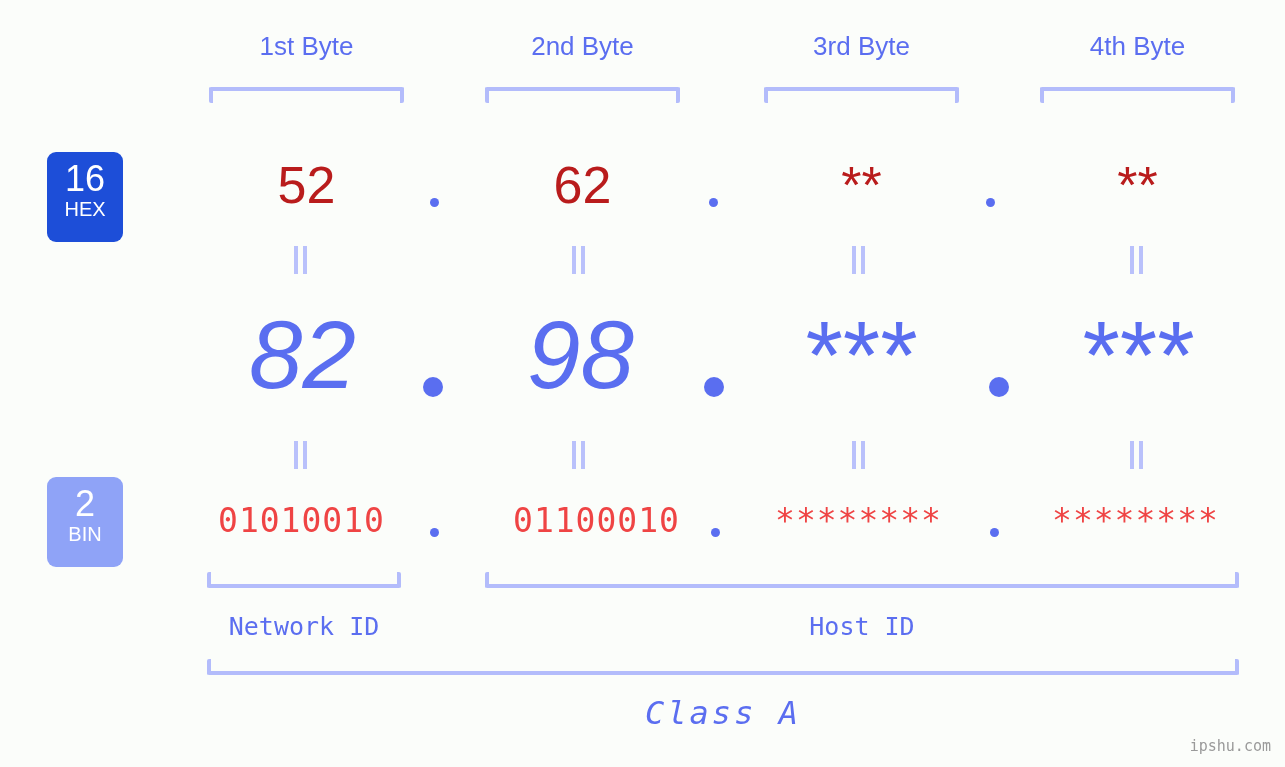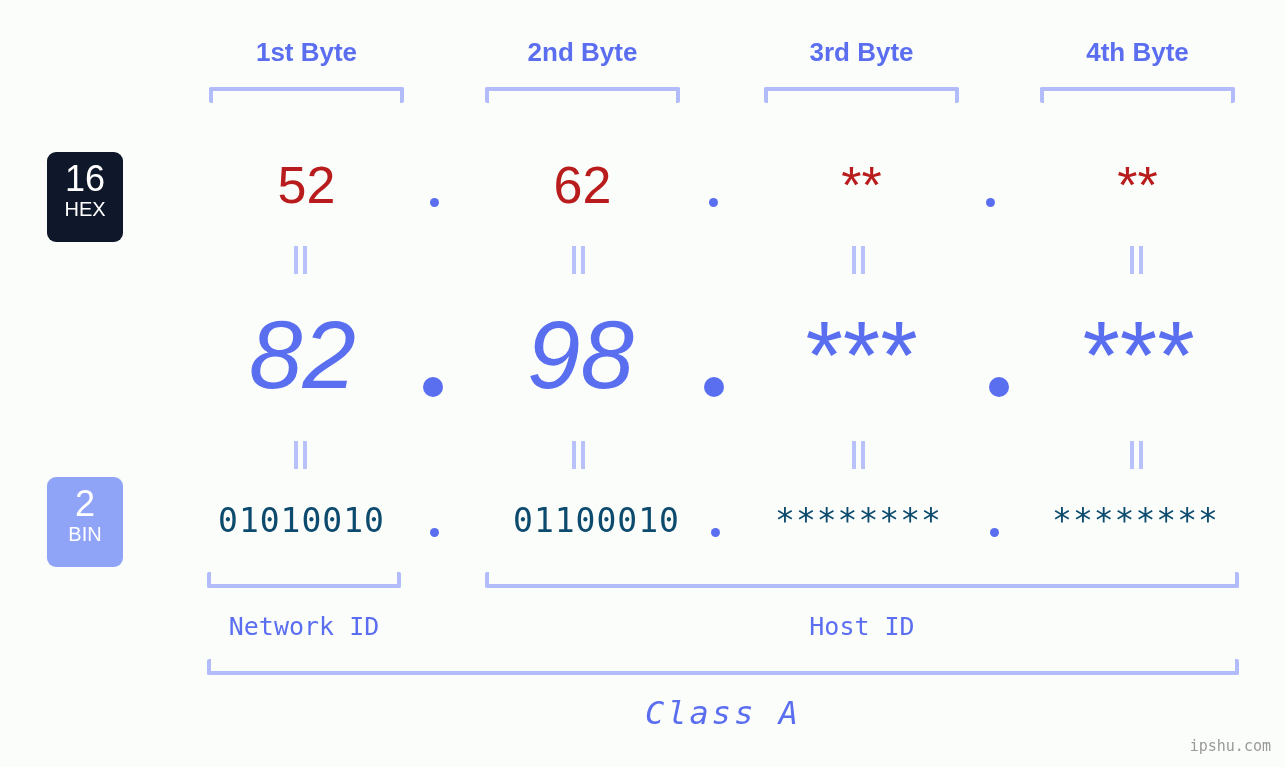--- a/index.html
+++ b/index.html
@@ -18,29 +18,28 @@
   #stage {
     position: absolute;
     left: 0; top: 0;
     width: 1285px;
     height: 767px;
   }
 
   
   .byte-label {
     position: absolute;
-    top: 32px;
+    top: 26px;
     height: 40px;
     line-height: 40px;
     text-align: center;
     font-size: 26px;
     color: #5b6ef0;
     font-family: "Liberation Sans", sans-serif;
     white-space: nowrap;
-    font-weight: bold;
   }
 
   
   .bracket-top {
     position: absolute;
     border: 4px solid #b3bcfb;
     border-bottom: none;
     border-radius: 2px;
     height: 16px;
     box-sizing: border-box;
@@ -70,21 +69,21 @@
     font-size: 36px;
     line-height: 38px;
     font-weight: 400;
   }
   .badge .nm {
     display: block;
     font-size: 20px;
     line-height: 22px;
     font-weight: 400;
   }
-  .badge-hex { left: 47px; top: 152px; height: 90px; background: #0f172a; }
+  .badge-hex { left: 47px; top: 152px; height: 90px; background: #1d4ed8; }
   .badge-dec { left: 47px; top: 313px; height: 90px; background: #8290f0; }
   .badge-bin { left: 47px; top: 477px; height: 90px; background: #8fa3f7; }
 
   
   .cell {
     position: absolute;
     text-align: center;
     white-space: nowrap;
   }
 
@@ -103,21 +102,21 @@
     font-size: 96px;
     color: #5a6ef0;
     font-family: "Liberation Sans", sans-serif;
     font-style: italic;
   }
   .binrow .cell {
     top: 492px;
     height: 58px;
     line-height: 58px;
     font-size: 33px;
-    color: #0c4a6e;
+    color: #ef4444;
     font-family: "DejaVu Sans Mono", monospace;
     letter-spacing: 1px;
   }
 
   
   .dot {
     position: absolute;
     border-radius: 50%;
     background: #5a6ef0;
   }

